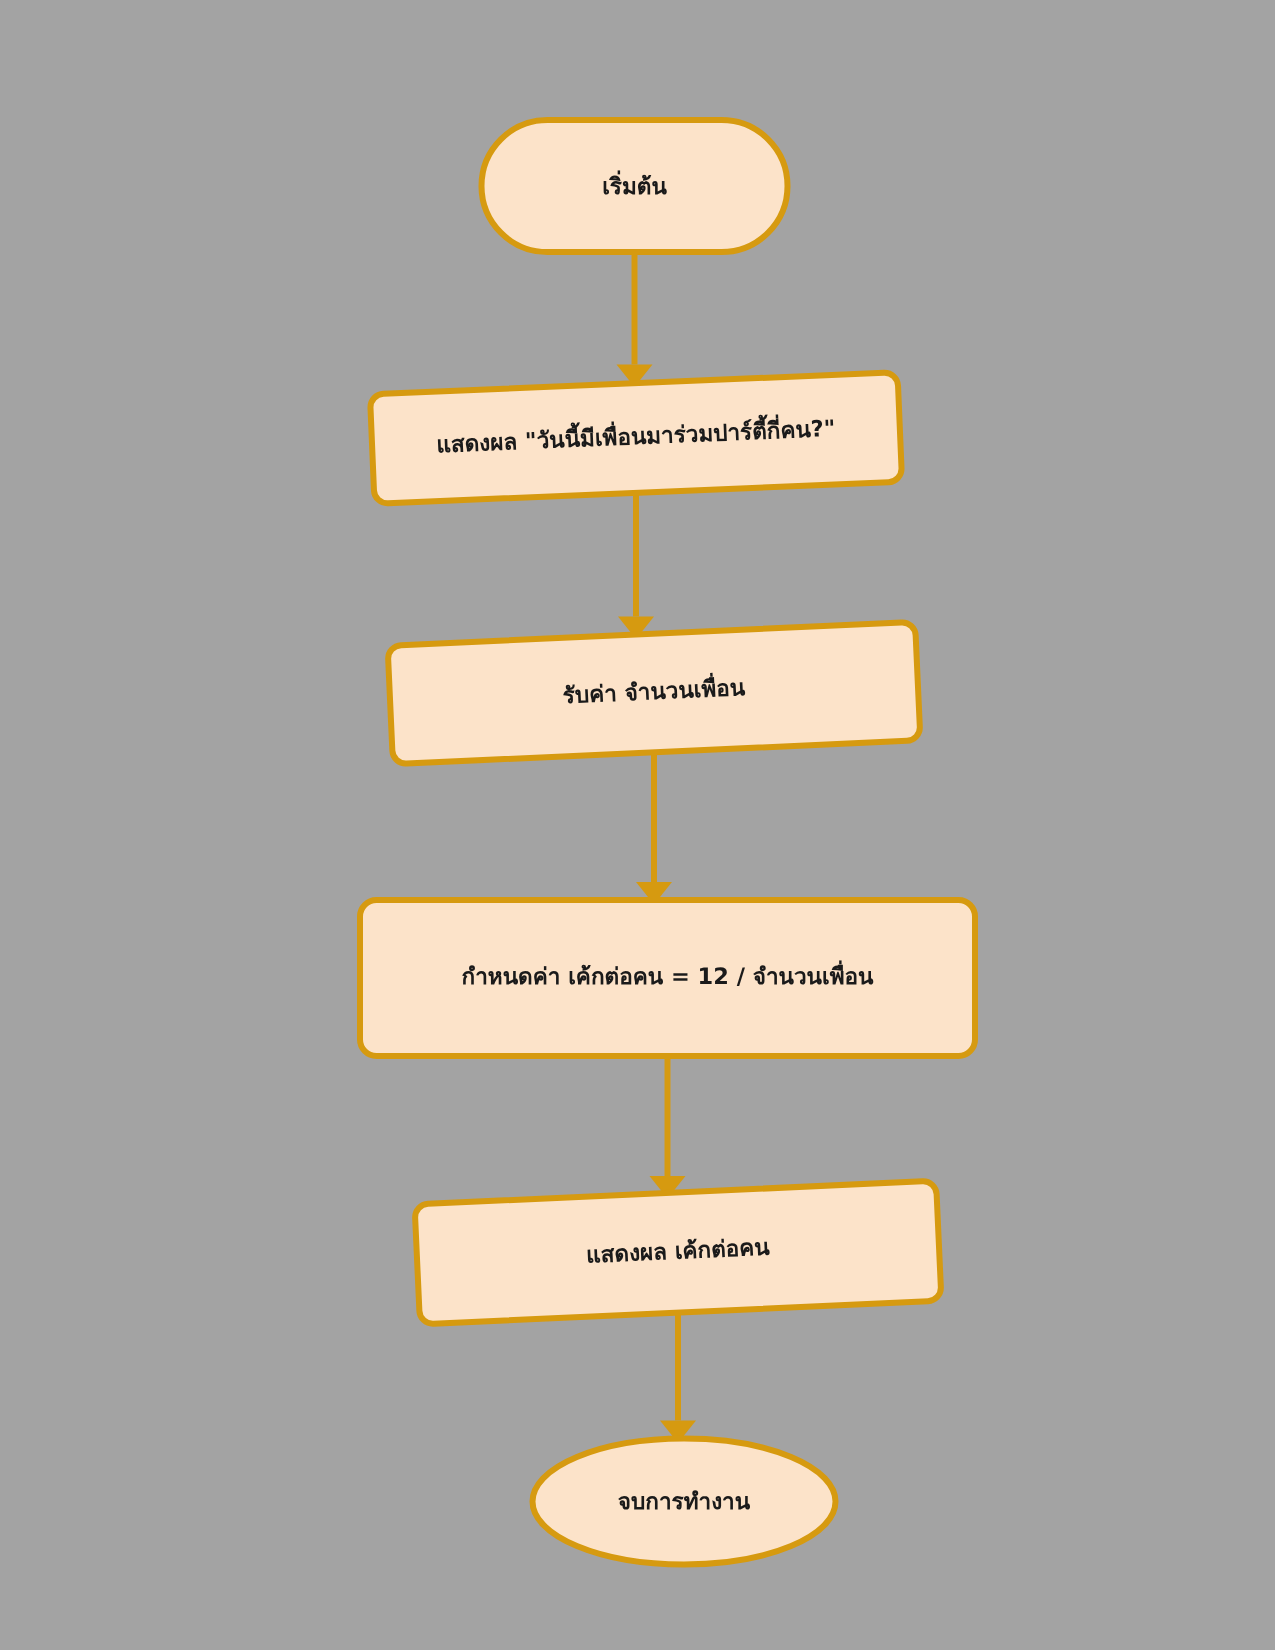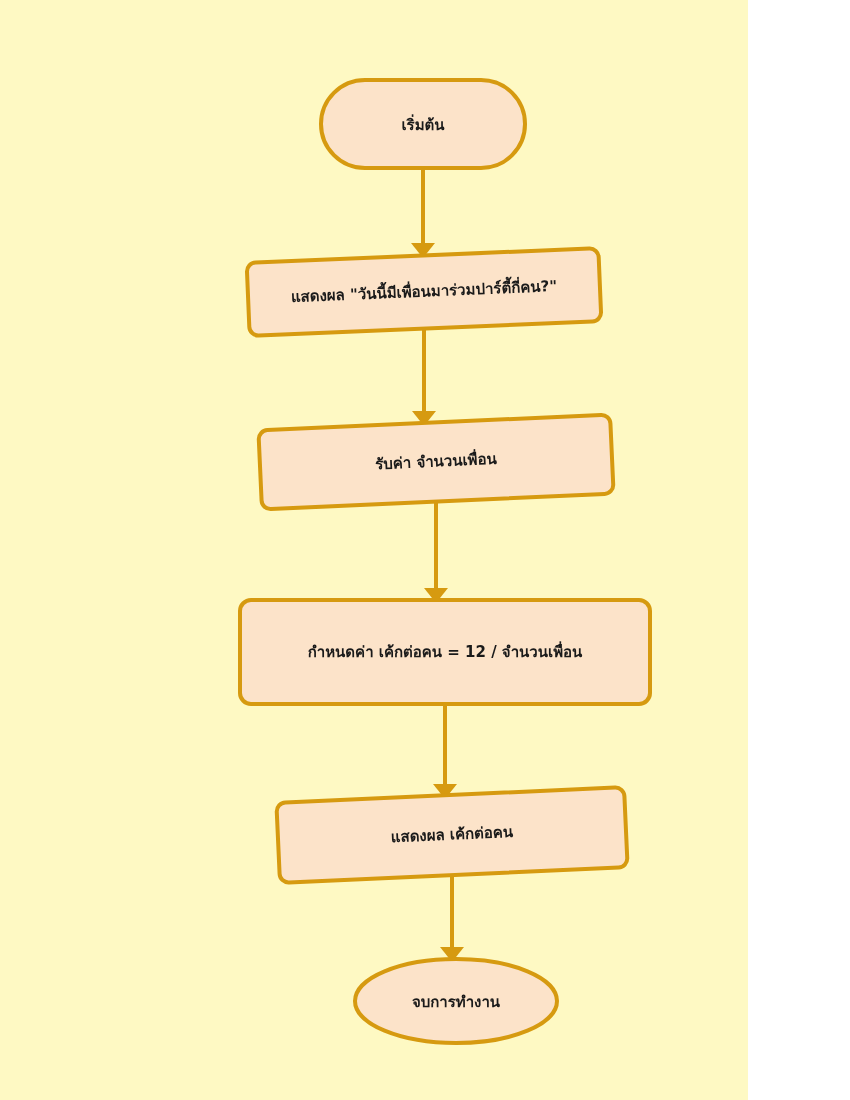--- a/index.html
+++ b/index.html
@@ -8,23 +8,23 @@
     background: #ffffff;
   }
   body {
     width: 850px;
     height: 1100px;
     font-family: "DejaVu Sans", "Liberation Sans", sans-serif;
     overflow: hidden;
   }
   #canvas {
     position: relative;
-    width: 748px;
+    width: 850px;
     height: 1100px;
-    background: #fef9c3;
+    background: #a3a3a3;
   }
   svg#flow {
     position: absolute;
     left: 0;
     top: 0;
     width: 850px;
     height: 1100px;
     display: block;
   }
   .node-shape {

